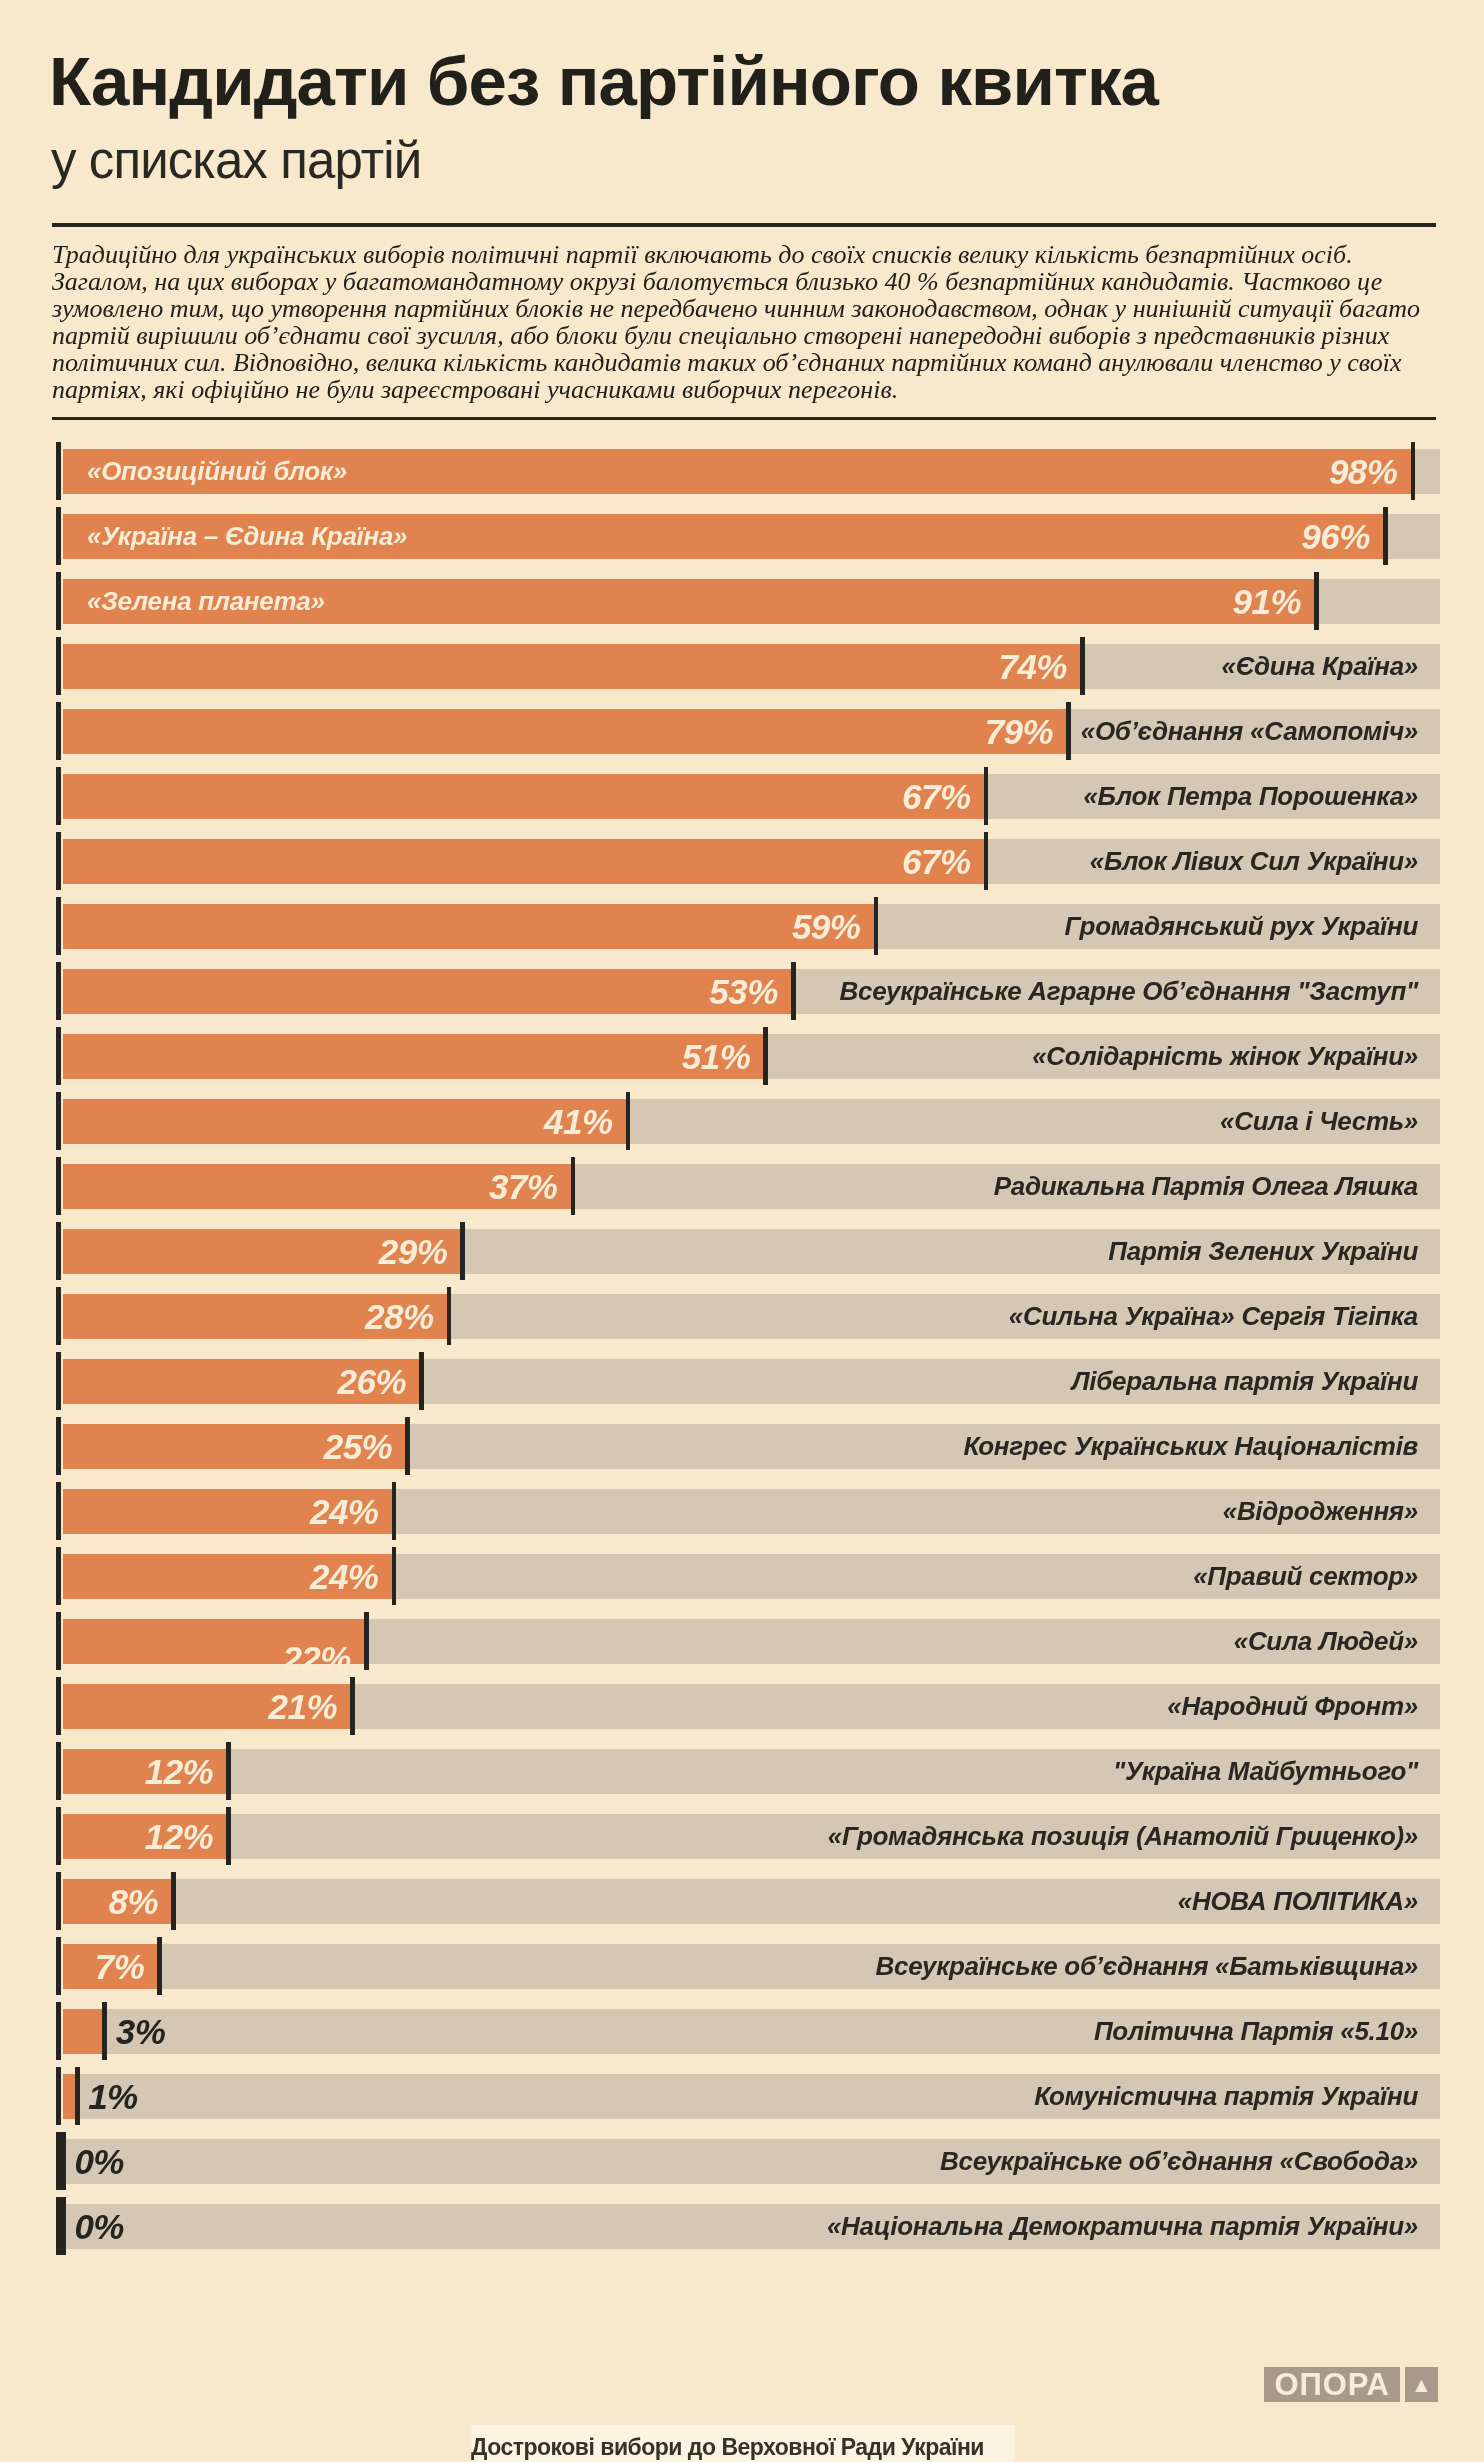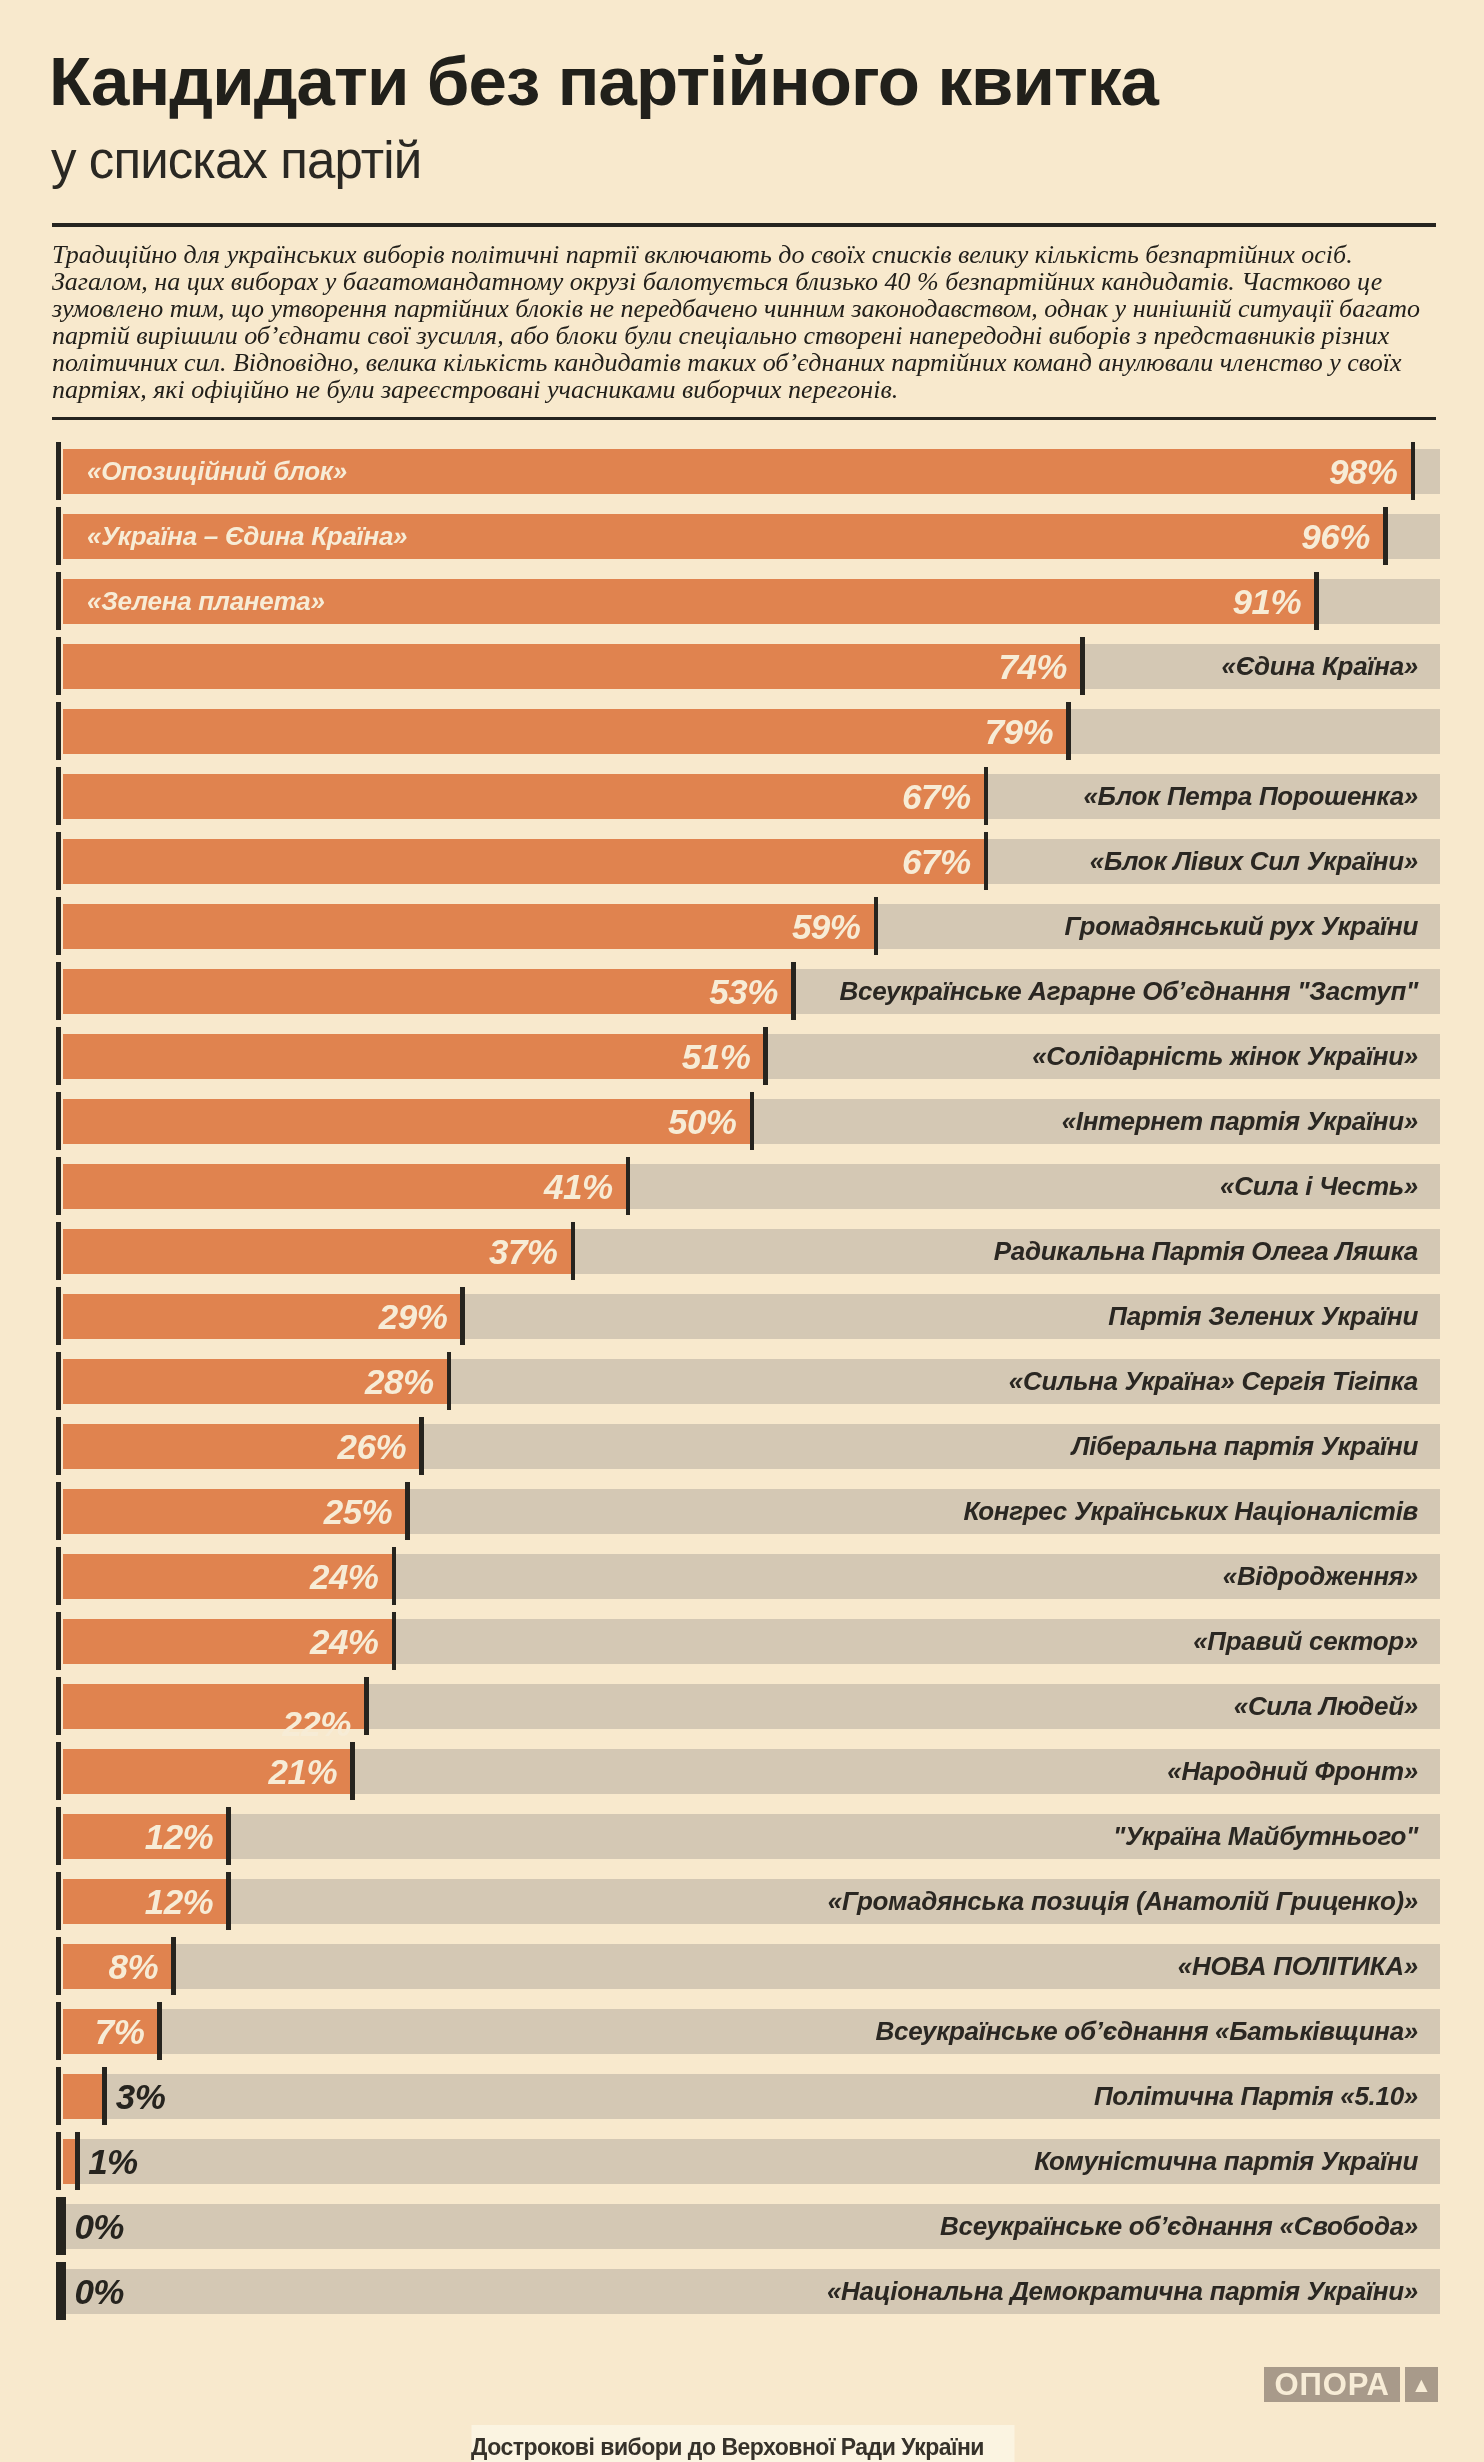--- a/index.html
+++ b/index.html
@@ -106,20 +106,21 @@
       <div class="tick" style="left: calc(74% - 1.9px);"></div>
       <div class="pct in" style="right: calc(26% + 15px);">74%</div>
       <div class="name out">«Єдина Країна»</div>
     </div>
     <div class="row">
       <div class="track"></div>
       <div class="fill" style="width: 73%;"></div>
       <div class="tick start"></div>
       <div class="tick" style="left: calc(73% - 1.9px);"></div>
       <div class="pct in" style="right: calc(27% + 15px);">79%</div>
+      <div class="name out">«Об’єднання «Самопоміч»</div>
     </div>
     <div class="row">
       <div class="track"></div>
       <div class="fill" style="width: 67%;"></div>
       <div class="tick start"></div>
       <div class="tick" style="left: calc(67% - 1.9px);"></div>
       <div class="pct in" style="right: calc(33% + 15px);">67%</div>
       <div class="name out">«Блок Петра Порошенка»</div>
     </div>
     <div class="row">
@@ -146,28 +147,20 @@
       <div class="pct in" style="right: calc(47% + 15px);">53%</div>
       <div class="name out">Всеукраїнське Аграрне Об’єднання "Заступ"</div>
     </div>
     <div class="row">
       <div class="track"></div>
       <div class="fill" style="width: 51%;"></div>
       <div class="tick start"></div>
       <div class="tick" style="left: calc(51% - 1.9px);"></div>
       <div class="pct in" style="right: calc(49% + 15px);">51%</div>
       <div class="name out">«Солідарність жінок України»</div>
-    </div>
-    <div class="row">
-      <div class="track"></div>
-      <div class="fill" style="width: 50%;"></div>
-      <div class="tick start"></div>
-      <div class="tick" style="left: calc(50% - 1.9px);"></div>
-      <div class="pct in" style="right: calc(50% + 15px);">50%</div>
-      <div class="name out">«Інтернет партія України»</div>
     </div>
     <div class="row">
       <div class="track"></div>
       <div class="fill" style="width: 41%;"></div>
       <div class="tick start"></div>
       <div class="tick" style="left: calc(41% - 1.9px);"></div>
       <div class="pct in" style="right: calc(59% + 15px);">41%</div>
       <div class="name out">«Сила і Честь»</div>
     </div>
     <div class="row">

